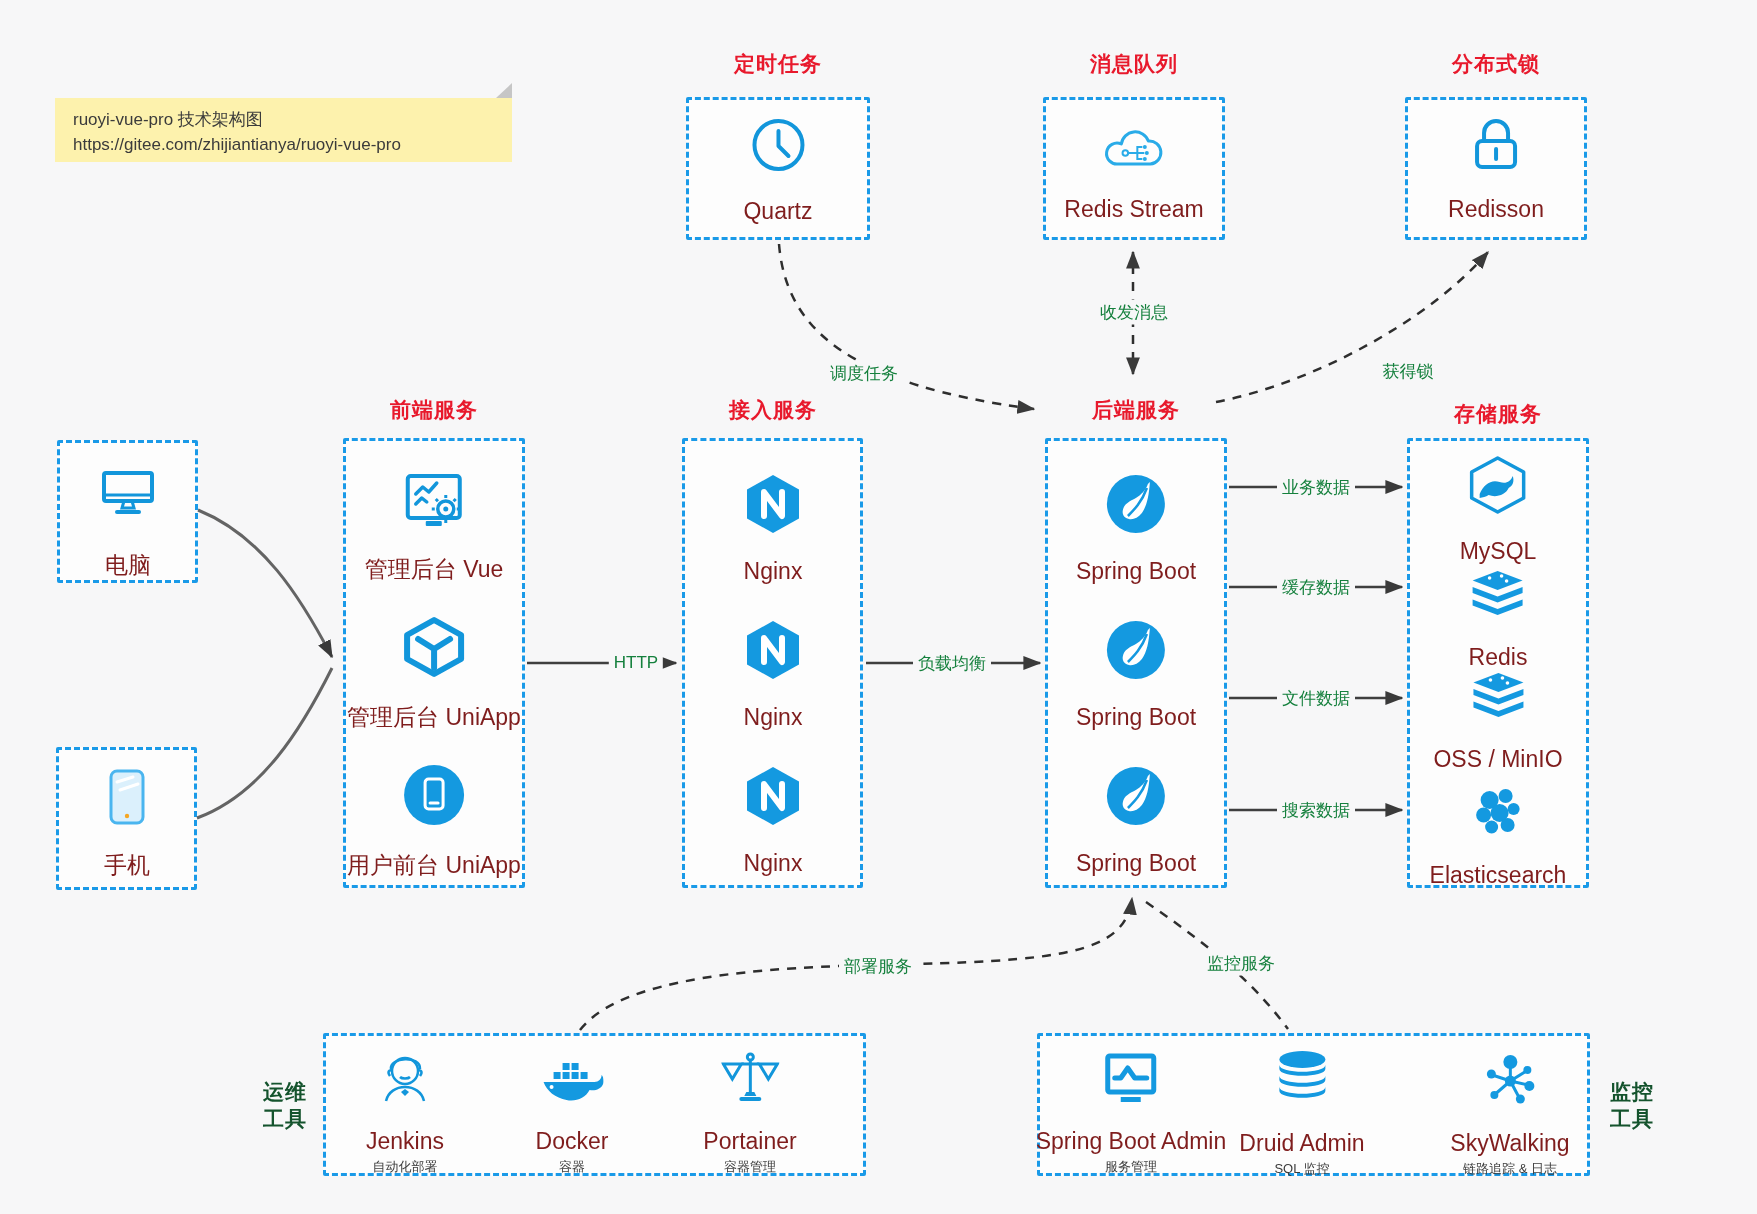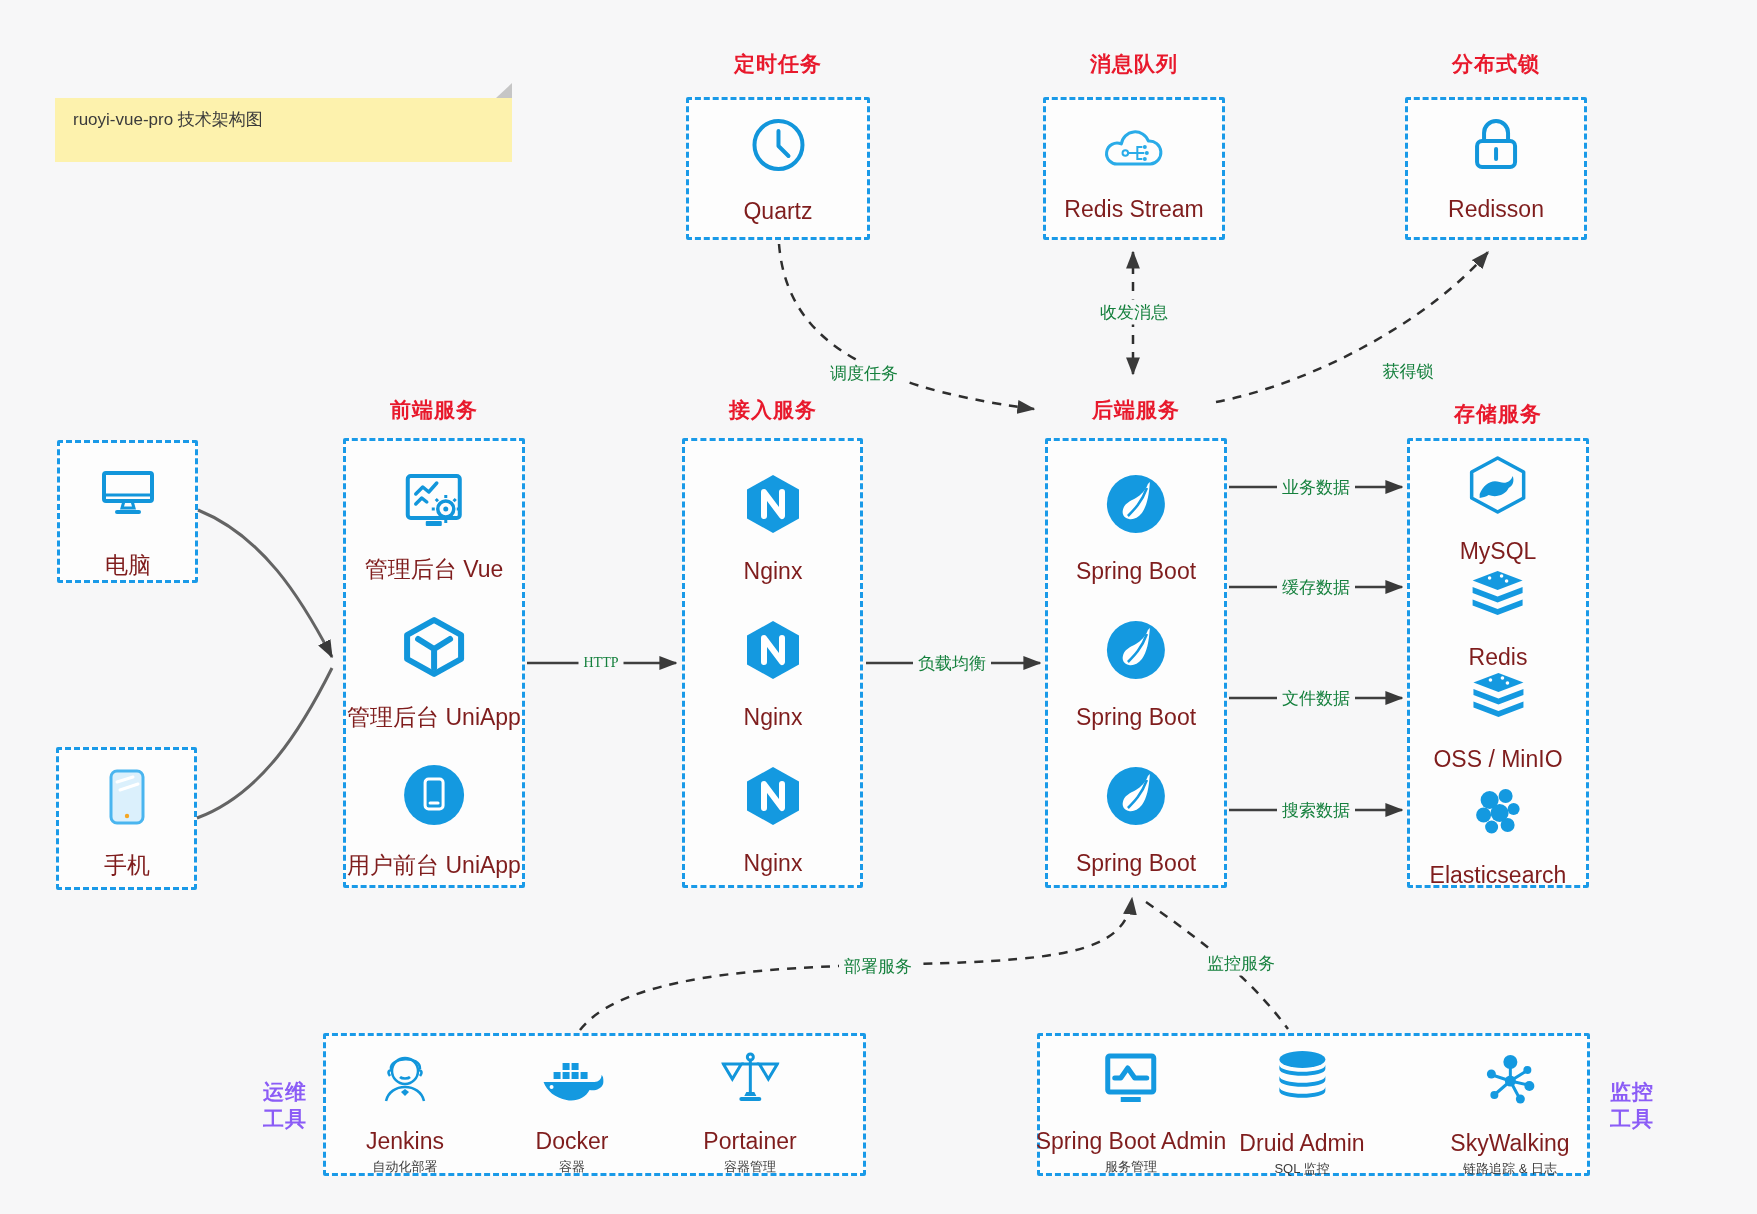--- a/index.html
+++ b/index.html
@@ -9,21 +9,21 @@
   }
   .dashed-box{
     position:absolute;border:3px dashed #1a9ae8;background:#fdfdfd;border-radius:2px;
     box-sizing:border-box;z-index:1;
   }
   .sec-label{
     position:absolute;transform:translateX(-50%);color:#e8192c;font-weight:bold;
     font-size:21px;white-space:nowrap;z-index:3;letter-spacing:1px;
   }
   .side-label{
-    position:absolute;transform:translateX(-50%);color:#8b5cf6;font-weight:bold;
+    position:absolute;transform:translateX(-50%);color:#14532d;font-weight:bold;
     font-size:21px;line-height:27px;text-align:center;z-index:3;letter-spacing:1px;
   }
   .node{
     position:absolute;transform:translateX(-50%);display:flex;flex-direction:column;
     align-items:center;z-index:2;
   }
   .node .lbl{margin-top:24px;font-size:23px;color:#7f1d1d;white-space:nowrap;text-align:center;}
   .node .sub{margin-top:3px;font-size:13px;color:#3c3c3c;white-space:nowrap;text-align:center;}
   .edge-label{
     position:absolute;transform:translate(-50%,-50%);background:#f7f7f8;
@@ -75,20 +75,21 @@
     <path d="M1133,318 L1133,374" stroke="#2e2e2e" stroke-width="2.5" stroke-dasharray="9 8" marker-end="url(#ah)"></path>
     <path d="M1216,402 C1310,384 1428,322 1488,252" stroke="#2e2e2e" stroke-width="2.5" stroke-dasharray="9 8" marker-end="url(#ah)"></path>
     <path d="M580,1030 C614,986 716,968 878,965 C1060,961 1125,955 1132,898" stroke="#2e2e2e" stroke-width="2.5" stroke-dasharray="9 8" marker-end="url(#ah)"></path>
     <path d="M1146,902 C1198,938 1247,974 1288,1029" stroke="#2e2e2e" stroke-width="2.5" stroke-dasharray="9 8"></path>
   </g>
 </svg>
 
 <div class="note">
   <div class="note-fold"></div>
   <div>ruoyi-vue-pro 技术架构图</div>
+  <div>https://gitee.com/zhijiantianya/ruoyi-vue-pro</div>
 </div>
 
 <div class="sec-label" style="left:778px;top:50px;">定时任务</div>
 <div class="sec-label" style="left:1134px;top:50px;">消息队列</div>
 <div class="sec-label" style="left:1496px;top:50px;">分布式锁</div>
 <div class="sec-label" style="left:434px;top:396px;">前端服务</div>
 <div class="sec-label" style="left:773px;top:396px;">接入服务</div>
 <div class="sec-label" style="left:1136px;top:396px;">后端服务</div>
 <div class="sec-label" style="left:1498px;top:400px;">存储服务</div>
 <div class="side-label" style="left:285px;top:1078px;">
@@ -334,21 +335,21 @@
         <circle cx="38" cy="47" r="4.5"></circle>
         <circle cx="12" cy="43" r="4"></circle>
         <circle cx="9" cy="22" r="4.5"></circle>
         <circle cx="28" cy="29" r="5.5"></circle>
       </g>
     </svg>
   <div class="lbl">SkyWalking</div>
   <div class="sub">链路追踪 &amp; 日志</div>
 </div>
 
-<div class="edge-label" style="left:601px;top:663px;font-size:14px;font-family:Liberation Serif, serif;">HTTP</div>
+<div class="edge-label" style="left:636px;top:663px;font-size:17px;">HTTP</div>
 <div class="edge-label" style="left:952px;top:663px;">负载均衡</div>
 <div class="edge-label" style="left:1316px;top:487px;">业务数据</div>
 <div class="edge-label" style="left:1316px;top:587px;">缓存数据</div>
 <div class="edge-label" style="left:1316px;top:698px;">文件数据</div>
 <div class="edge-label" style="left:1316px;top:810px;">搜索数据</div>
 <div class="edge-label" style="left:864px;top:373px;">调度任务</div>
 <div class="edge-label" style="left:1134px;top:312px;">收发消息</div>
 <div class="edge-label" style="left:1408px;top:371px;">获得锁</div>
 <div class="edge-label" style="left:878px;top:966px;">部署服务</div>
 <div class="edge-label" style="left:1241px;top:963px;">监控服务</div>

